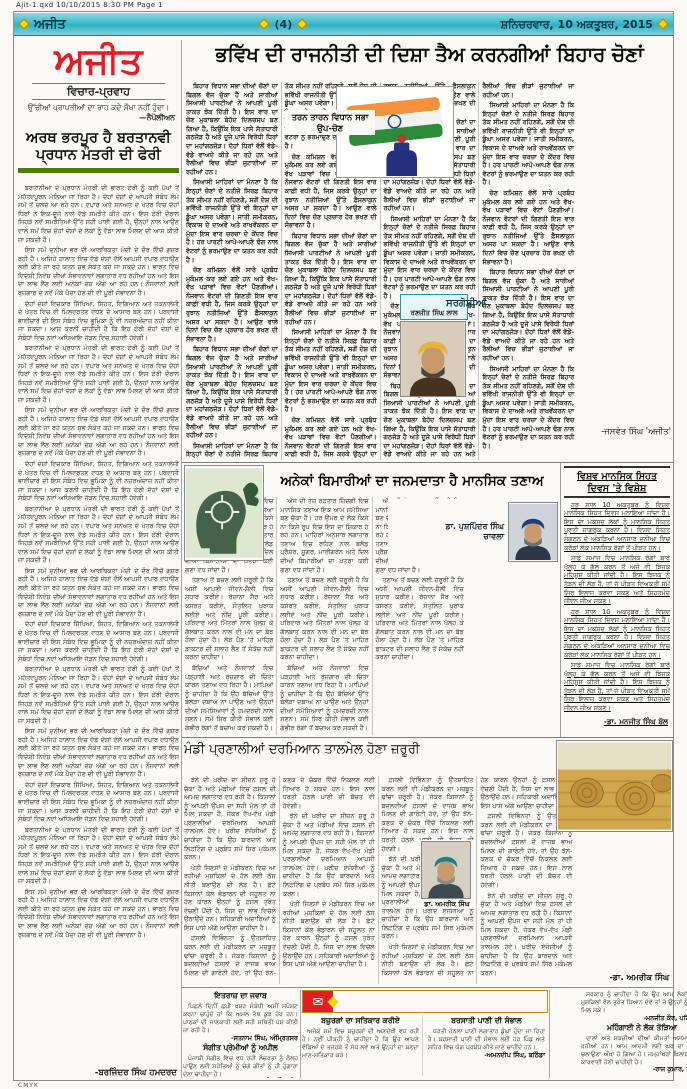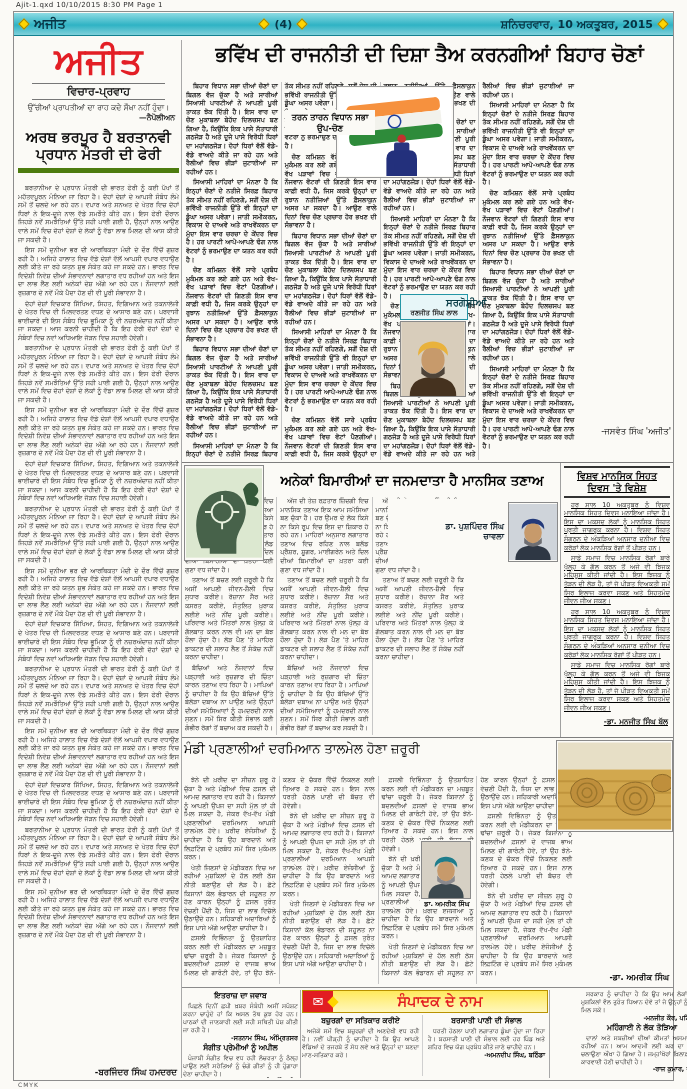--- a/index.html
+++ b/index.html
@@ -288,21 +288,20 @@
     <div class="lt-head">ਸੰਗੀਤ ਪ੍ਰੇਮੀਆਂ ਨੂੰ ਅਪੀਲ</div>
     <p>ਪੰਜਾਬੀ ਸੰਗੀਤ ਵਿਚ ਵਧ ਰਹੀ ਲੱਚਰਤਾ ਨੂੰ ਠੱਲ੍ਹ ਪਾਉਣ ਲਈ ਸਰੋਤਿਆਂ ਨੂੰ ਚੰਗੇ ਗੀਤਾਂ ਨੂੰ ਹੀ ਹੁੰਗਾਰਾ ਦੇਣਾ ਚਾਹੀਦਾ ਹੈ।</p>
     <div class="lt-sig">-ਕੁਲਵੰਤ ਸਿੰਘ ਸੰਧੂ</div>
   </div>
 
   <div class="abs vrule vr-b1"></div>
 
   <div class="abs ed-letters">
     <div class="ed-banner">
       <div class="env-icon">✉</div>
-      <div class="ed-banner-title">ਸੰਪਾਦਕ ਦੇ ਨਾਮ</div>
     </div>
     <div class="ed-cols letters">
       <div class="ed-col">
         <div class="lt-head">ਬਜ਼ੁਰਗਾਂ ਦਾ ਸਤਿਕਾਰ ਕਰੀਏ</div>
         <p>ਅਜੋਕੇ ਸਮੇਂ ਵਿਚ ਬਜ਼ੁਰਗਾਂ ਦੀ ਅਣਦੇਖੀ ਵਧ ਰਹੀ ਹੈ। ਨਵੀਂ ਪੀੜ੍ਹੀ ਨੂੰ ਚਾਹੀਦਾ ਹੈ ਕਿ ਉਹ ਆਪਣੇ ਵੱਡਿਆਂ ਦੇ ਤਜਰਬੇ ਤੋਂ ਸੇਧ ਲਵੇ ਅਤੇ ਉਨ੍ਹਾਂ ਦਾ ਬਣਦਾ ਮਾਣ-ਸਤਿਕਾਰ ਕਰੇ।</p>
 
       </div>
       <div class="ed-col">
         <div class="lt-head">ਬਰਸਾਤੀ ਪਾਣੀ ਦੀ ਸੰਭਾਲ</div>
         <p>ਧਰਤੀ ਹੇਠਲਾ ਪਾਣੀ ਲਗਾਤਾਰ ਡੂੰਘਾ ਹੁੰਦਾ ਜਾ ਰਿਹਾ ਹੈ। ਬਰਸਾਤੀ ਪਾਣੀ ਦੀ ਸੰਭਾਲ ਲਈ ਹਰ ਪਿੰਡ ਅਤੇ ਸ਼ਹਿਰ ਵਿਚ ਯੋਗ ਪ੍ਰਬੰਧ ਕੀਤੇ ਜਾਣੇ ਚਾਹੀਦੇ ਹਨ।</p>

